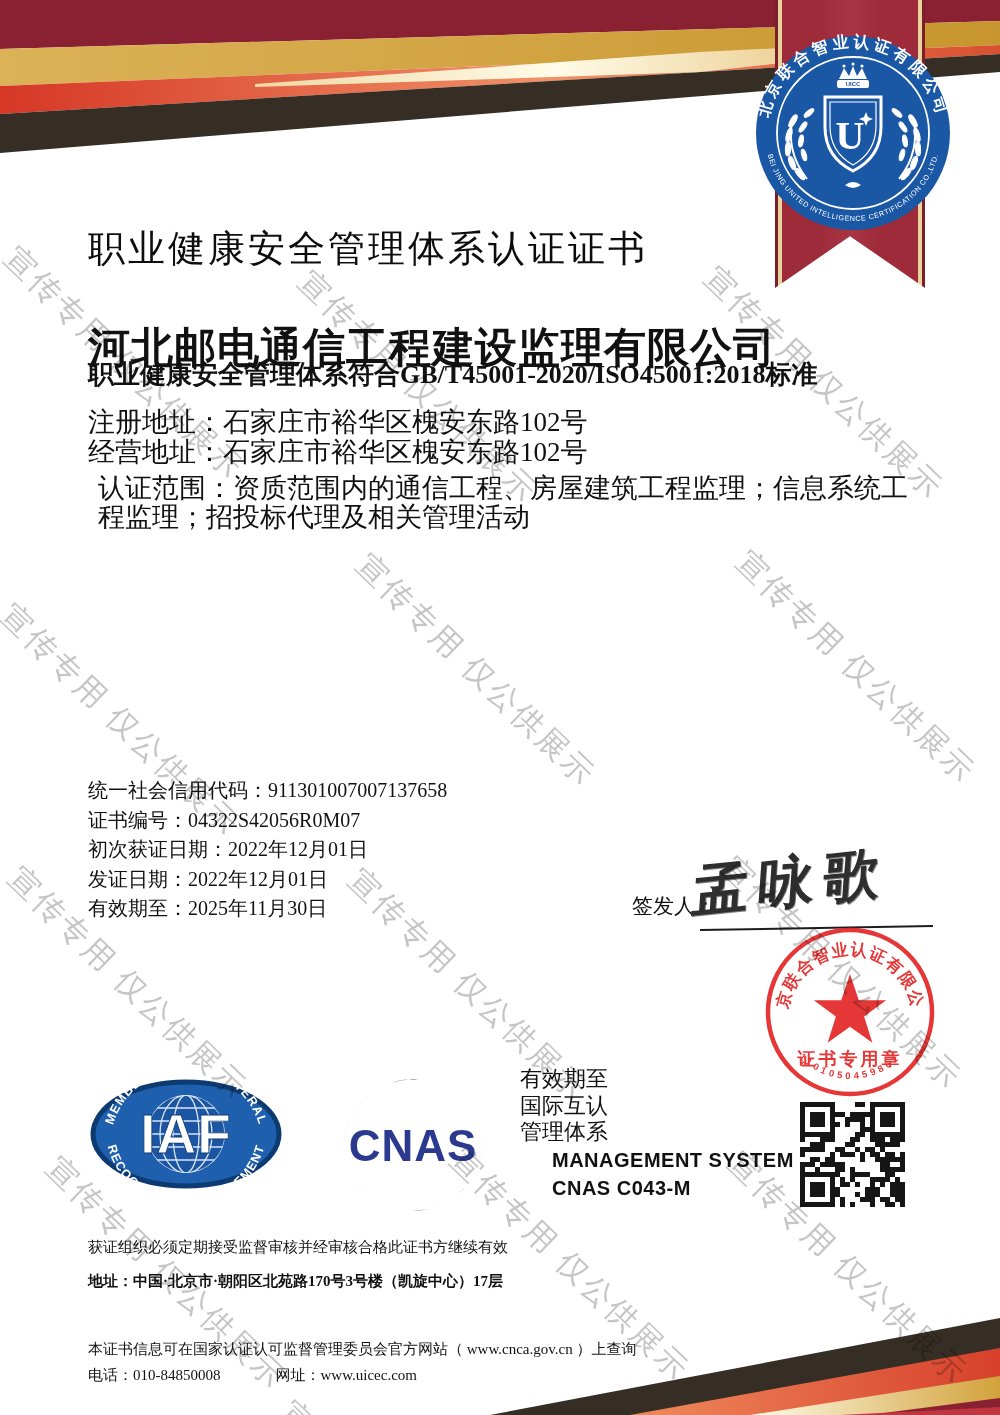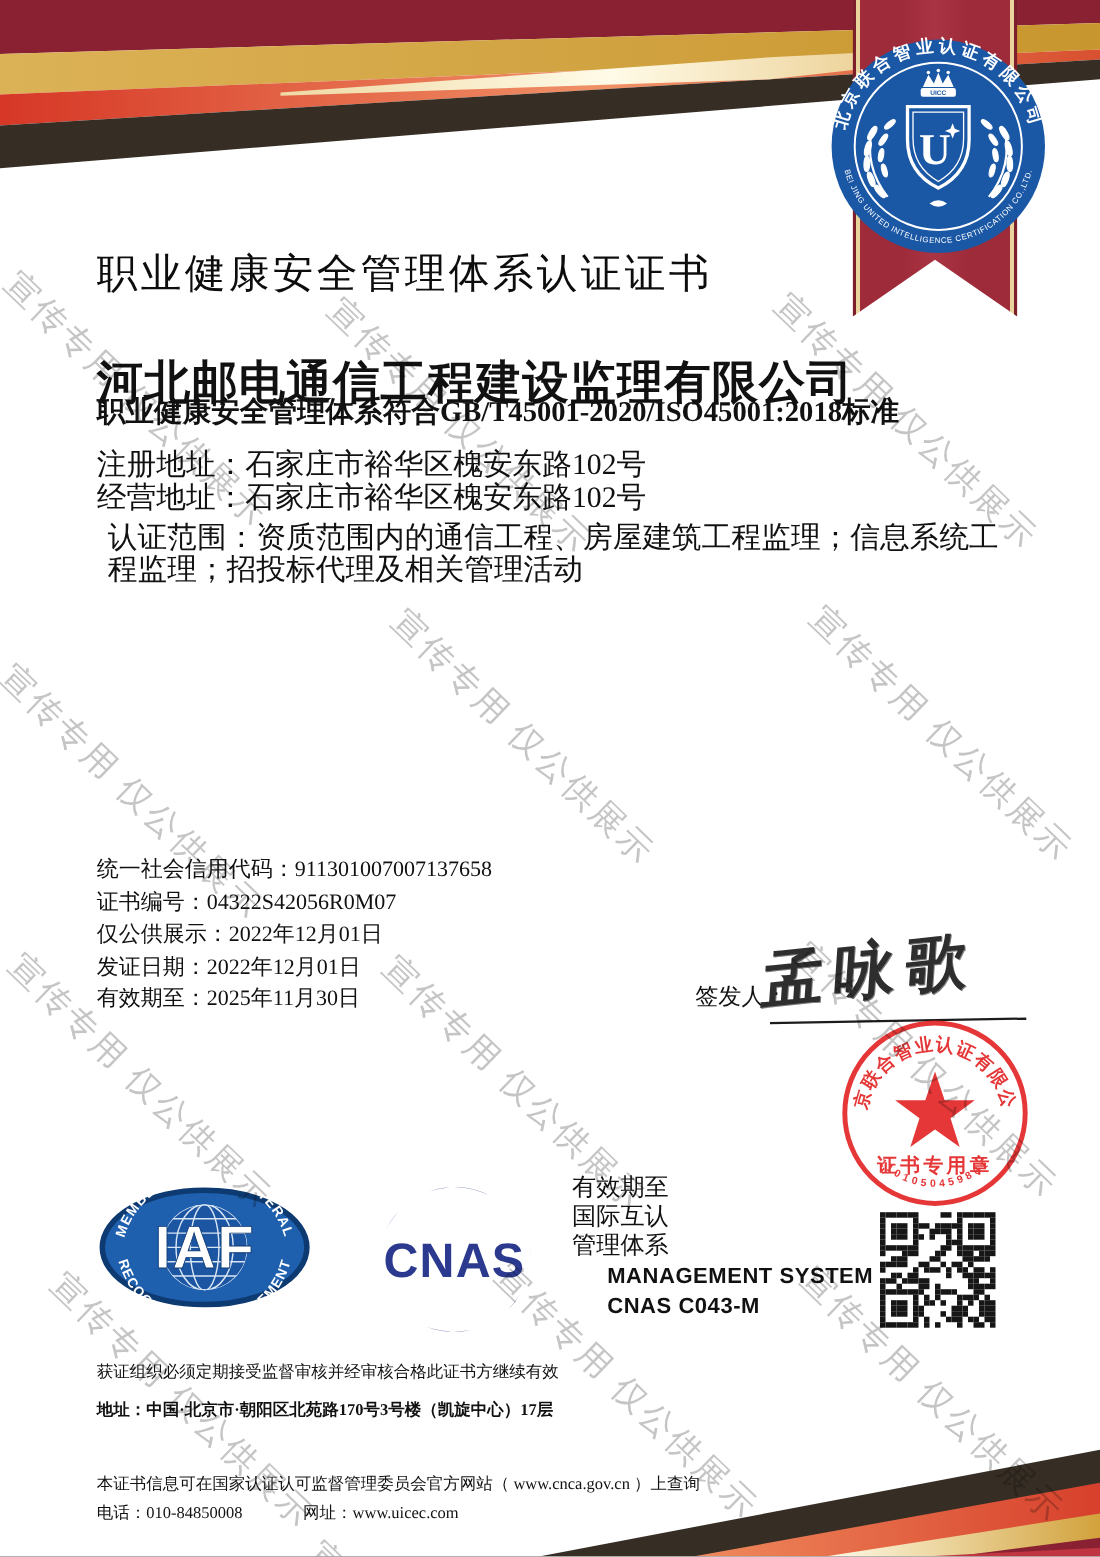--- a/index.html
+++ b/index.html
@@ -160,21 +160,21 @@
   <div class="abs row20 addr2">
     <span>经营地址：</span><span>石家庄市裕华区槐安东路102号</span>
   </div>
   <div class="abs row20 scope">
     <span>认证范围：</span><span>资质范围内的通信工程、房屋建筑工程监理；信息系统工程监理；招投标代理及相关管理活动</span>
   </div>
 
   <div class="abs certblock">
     <div><span>统一社会信用代码：</span><span>911301007007137658</span></div>
     <div><span>证书编号：</span><span>04322S42056R0M07</span></div>
-    <div><span>仅公供展示：</span><span>2022年12月01日</span></div>
+    <div><span>初次获证日期：</span><span>2022年12月01日</span></div>
     <div><span>发证日期：</span><span>2022年12月01日</span></div>
     <div><span>有效期至：</span><span>2025年11月30日</span></div>
   </div>
 
   <div class="abs signlabel">签发人：</div>
   <div class="abs signature">孟咏歌</div>
   <div class="abs sigline"></div>
 
   <svg class="abs" style="left:762px;top:924px" width="176" height="176" viewBox="-88 -88 176 176">
     <g opacity="0.9">

